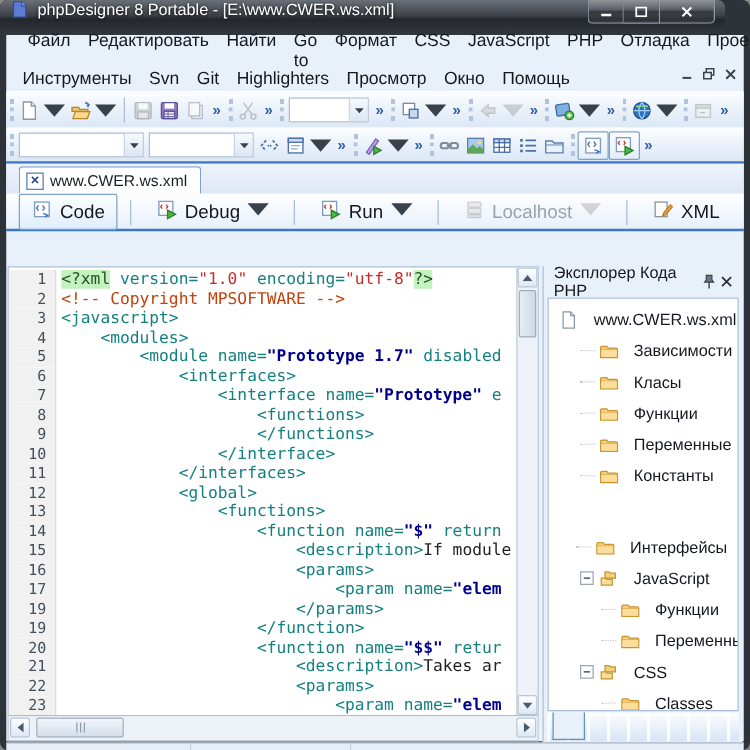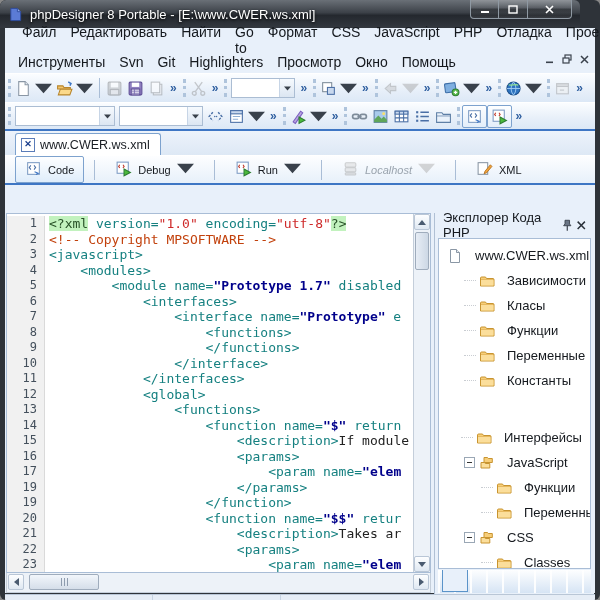--- a/index.html
+++ b/index.html
@@ -2,21 +2,21 @@
 <html><head>
 <meta charset="utf-8">
 <style>
   html,body{margin:0;padding:0;background:#888;}
   *{box-sizing:border-box;}
   .win{position:relative;width:600px;height:600px;font-family:"Liberation Sans",sans-serif;
        background:#2E3339;border-radius:6px;overflow:hidden;}
   
   .titlebar{position:absolute;left:0;top:0;width:580px;height:28px;
     background:linear-gradient(#6A7077,#3C4148 45%,#24282E 55%,#33383F);
-    display:flex;align-items:center;padding:0 8px;border-radius:6px 6px 0 0;}
+    display:flex;align-items:flex-start;padding:0 8px;border-radius:6px 6px 0 0;}
   .titlebar .ttext{color:#fff;font-size:13px;margin-left:7px;text-shadow:0 1px 3px #000;}
   .appicon{width:15px;height:15px;display:inline-block;}
   .winbtns{position:absolute;right:8px;top:0;display:flex;}
   .wbtn{height:19px;border:1px solid #8F99A3;border-top:none;display:flex;align-items:center;justify-content:center;
     background:linear-gradient(rgba(255,255,255,.25),rgba(255,255,255,.06) 45%,rgba(0,0,0,.25) 50%,rgba(255,255,255,.08));}
   .wbtn.min{width:29px;border-radius:0 0 0 4px;}
   .wbtn.max{width:28px;border-left:none;border-right:none;}
   .wbtn.close{width:45px;border-radius:0 0 4px 0;
     background:linear-gradient(#E09585,#C85A42 45%,#A33А26 50%,#C4654C);}
   .wbtn svg{display:block}
@@ -48,24 +48,24 @@
   
   .tabstrip{height:24px;display:flex;align-items:flex-end;padding-left:10px;
     background:linear-gradient(#EDF3FB,#DDE8F5);}
   .tab{height:22px;display:flex;align-items:center;gap:5px;padding:0 10px 0 5px;background:#fff;
     border:1px solid #7DA2CE;border-bottom:none;border-radius:3px 3px 0 0;font-size:12.5px;color:#1A1E24;}
   .tabclose{width:14px;height:14px;border:1px solid #5A7CB8;background:#fff;display:flex;
     align-items:center;justify-content:center;font-size:9px;font-weight:bold;color:#1A3E8C;line-height:1;}
   
   .codebar{height:30px;display:flex;align-items:center;padding:0 4px 0 10px;gap:2px;
     background:linear-gradient(#FDFEFF,#E7F0FA);border-top:1px solid #fff;border-bottom:2px solid #3E76C4;position:relative;}
-  .cbbtn{display:flex;align-items:center;gap:6px;padding:3px 9px;font-size:11px;color:#15191E;border-radius:2px;border:1px solid transparent;}
+  .cbbtn{display:flex;align-items:center;gap:6px;padding:3px 9px;font-size:15px;color:#15191E;border-radius:2px;border:1px solid transparent;}
   .cbbtn svg{width:17px;height:17px;}
   .cbbtn.sel{border:1px solid #7DA2CE;background:linear-gradient(#FDFEFF,#DFEDFB);}
-  .cbbtn.dis{color:#9AA4AE;font-style:italic;}
+  .cbbtn.dis{color:#9AA4AE;}
   .cbbtn.dis svg{opacity:.5;filter:grayscale(1);}
   
   .work{position:absolute;left:0;top:185px;width:590px;height:381px;}
   .editor{position:absolute;left:1px;top:0;width:425px;height:360px;background:#fff;
     border:1px solid #A9BDD6;overflow:hidden;}
   .lines{position:absolute;left:0;top:0;right:17px;bottom:0;overflow:hidden;padding-top:2px;}
   .cl{display:flex;height:15.5px;line-height:15.5px;font-family:"DejaVu Sans Mono",monospace;font-size:13px;white-space:pre;}
   .ln{width:38px;min-width:38px;text-align:right;padding-right:7px;background:#F1F1F1;
       color:#44505C;font-size:12px;border-right:1px solid #DADADA;}
   .ct{padding-left:4px;overflow:hidden;}

